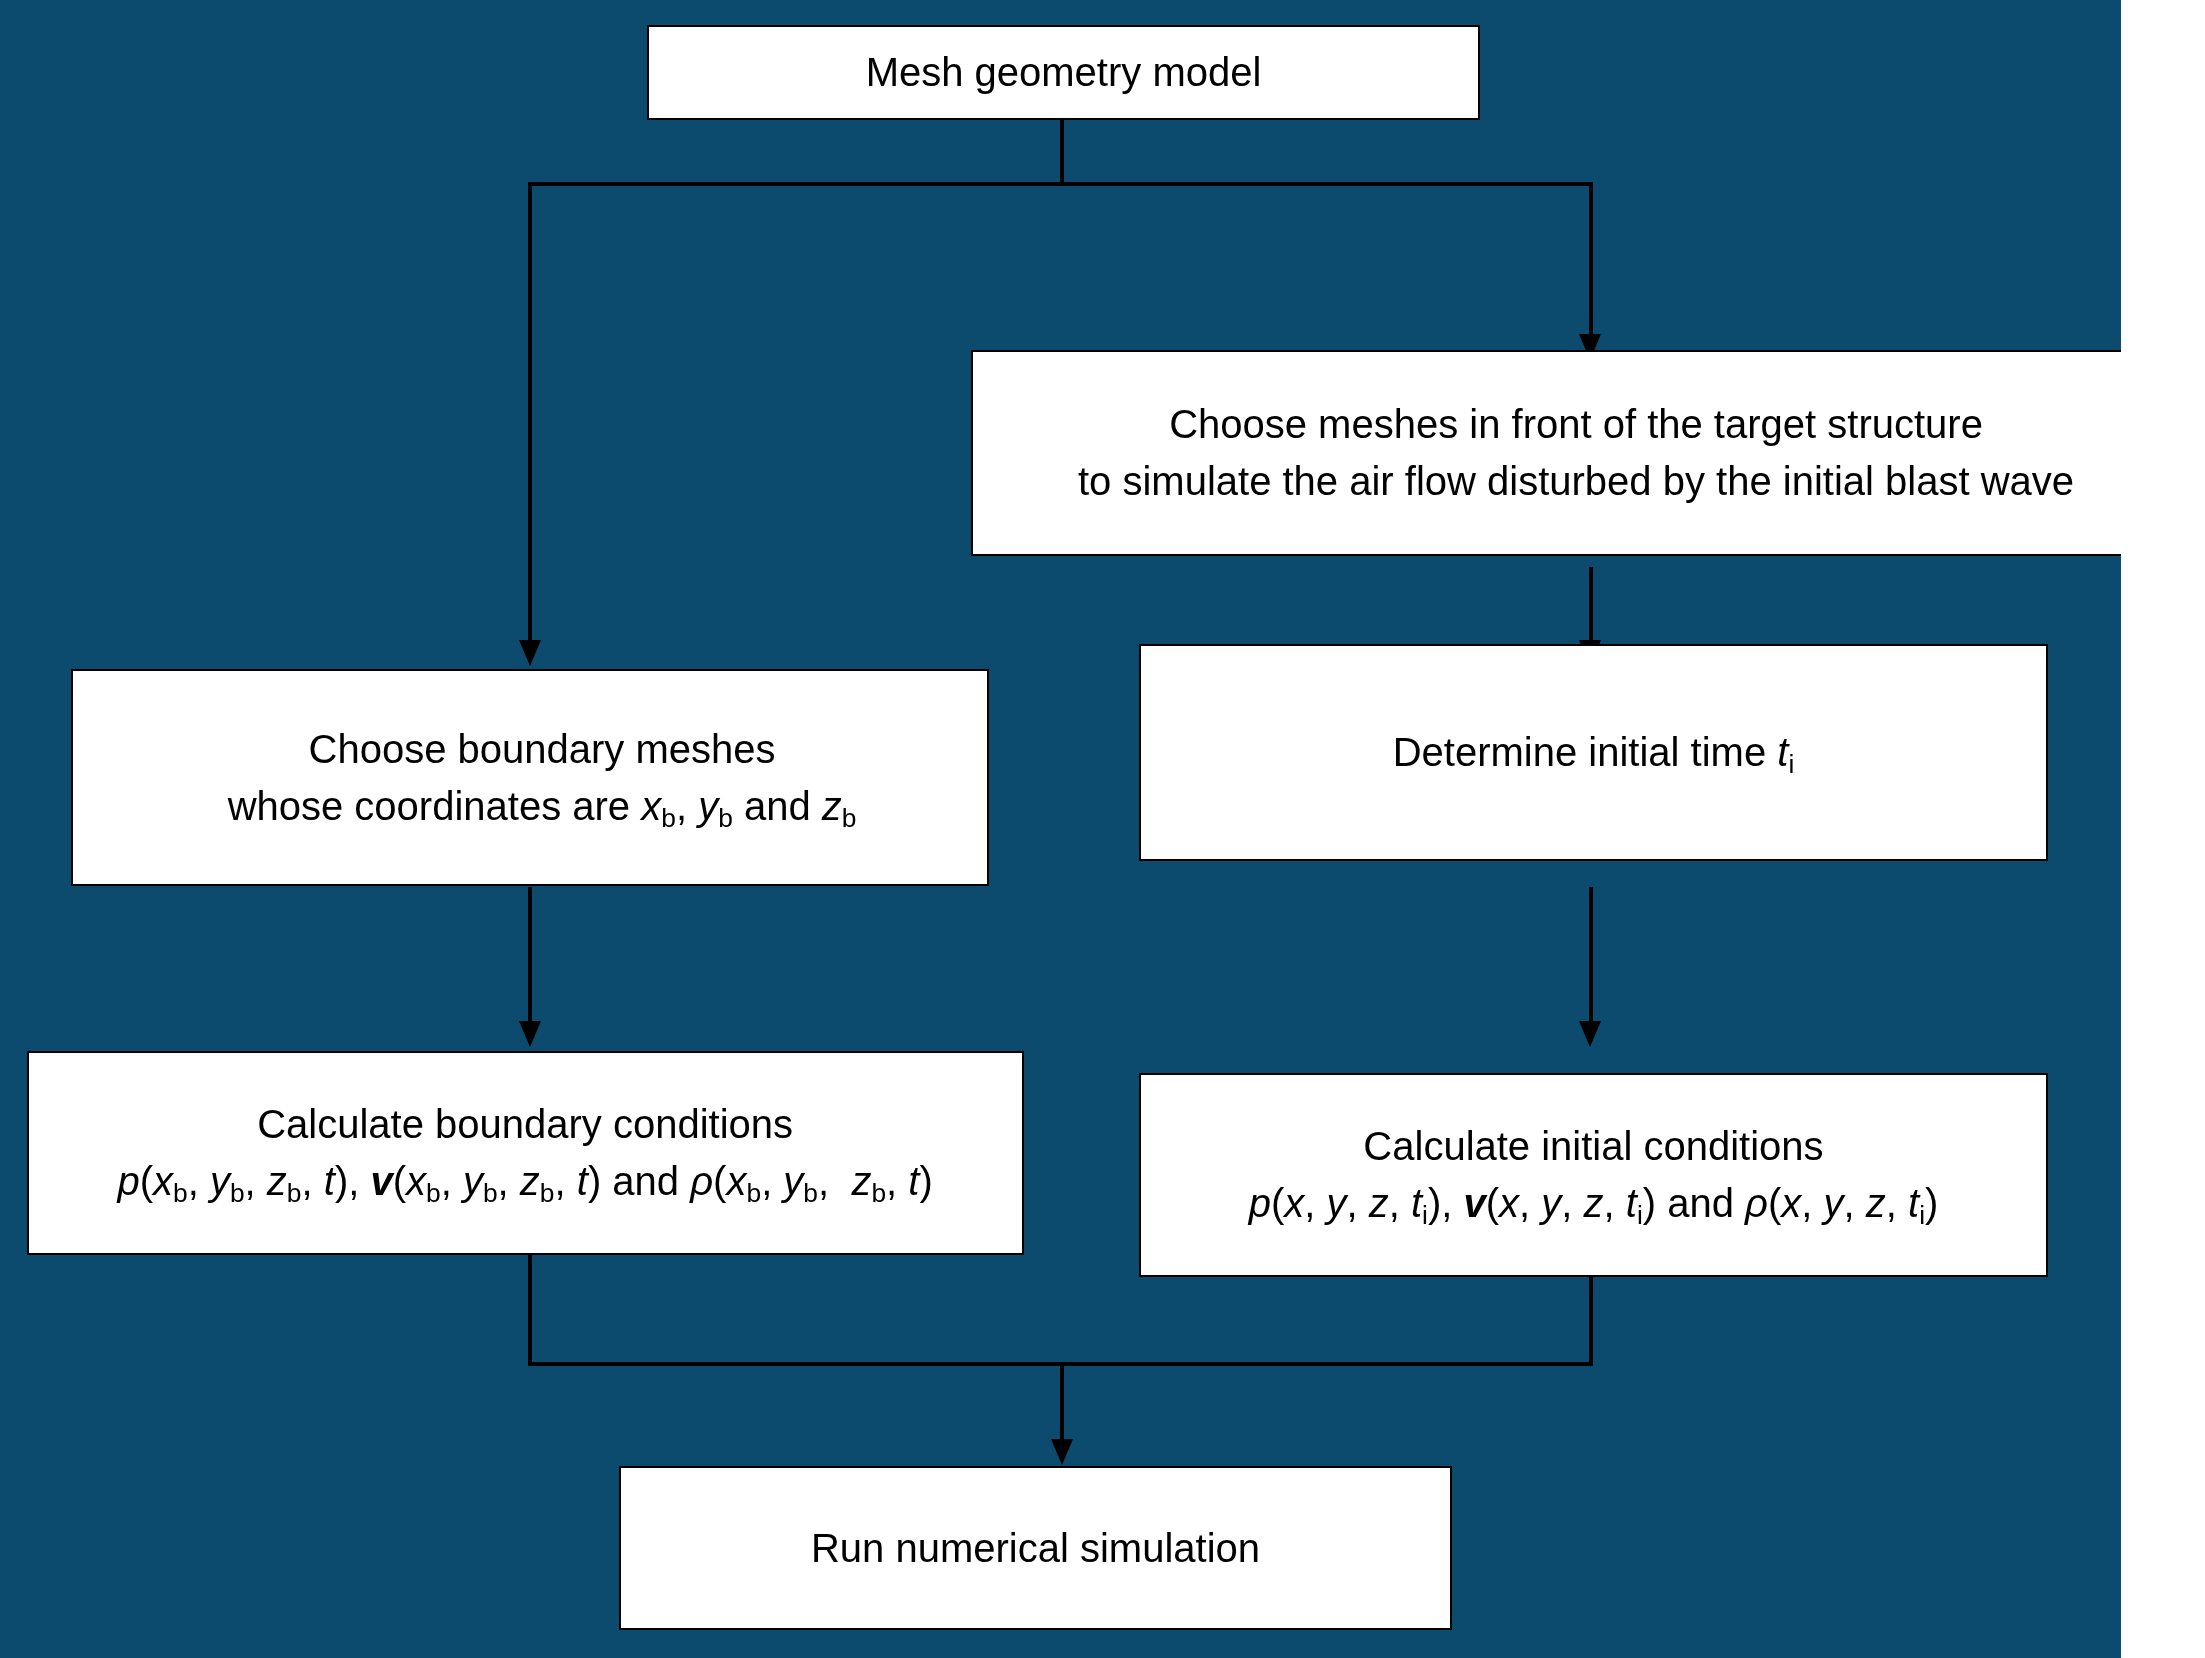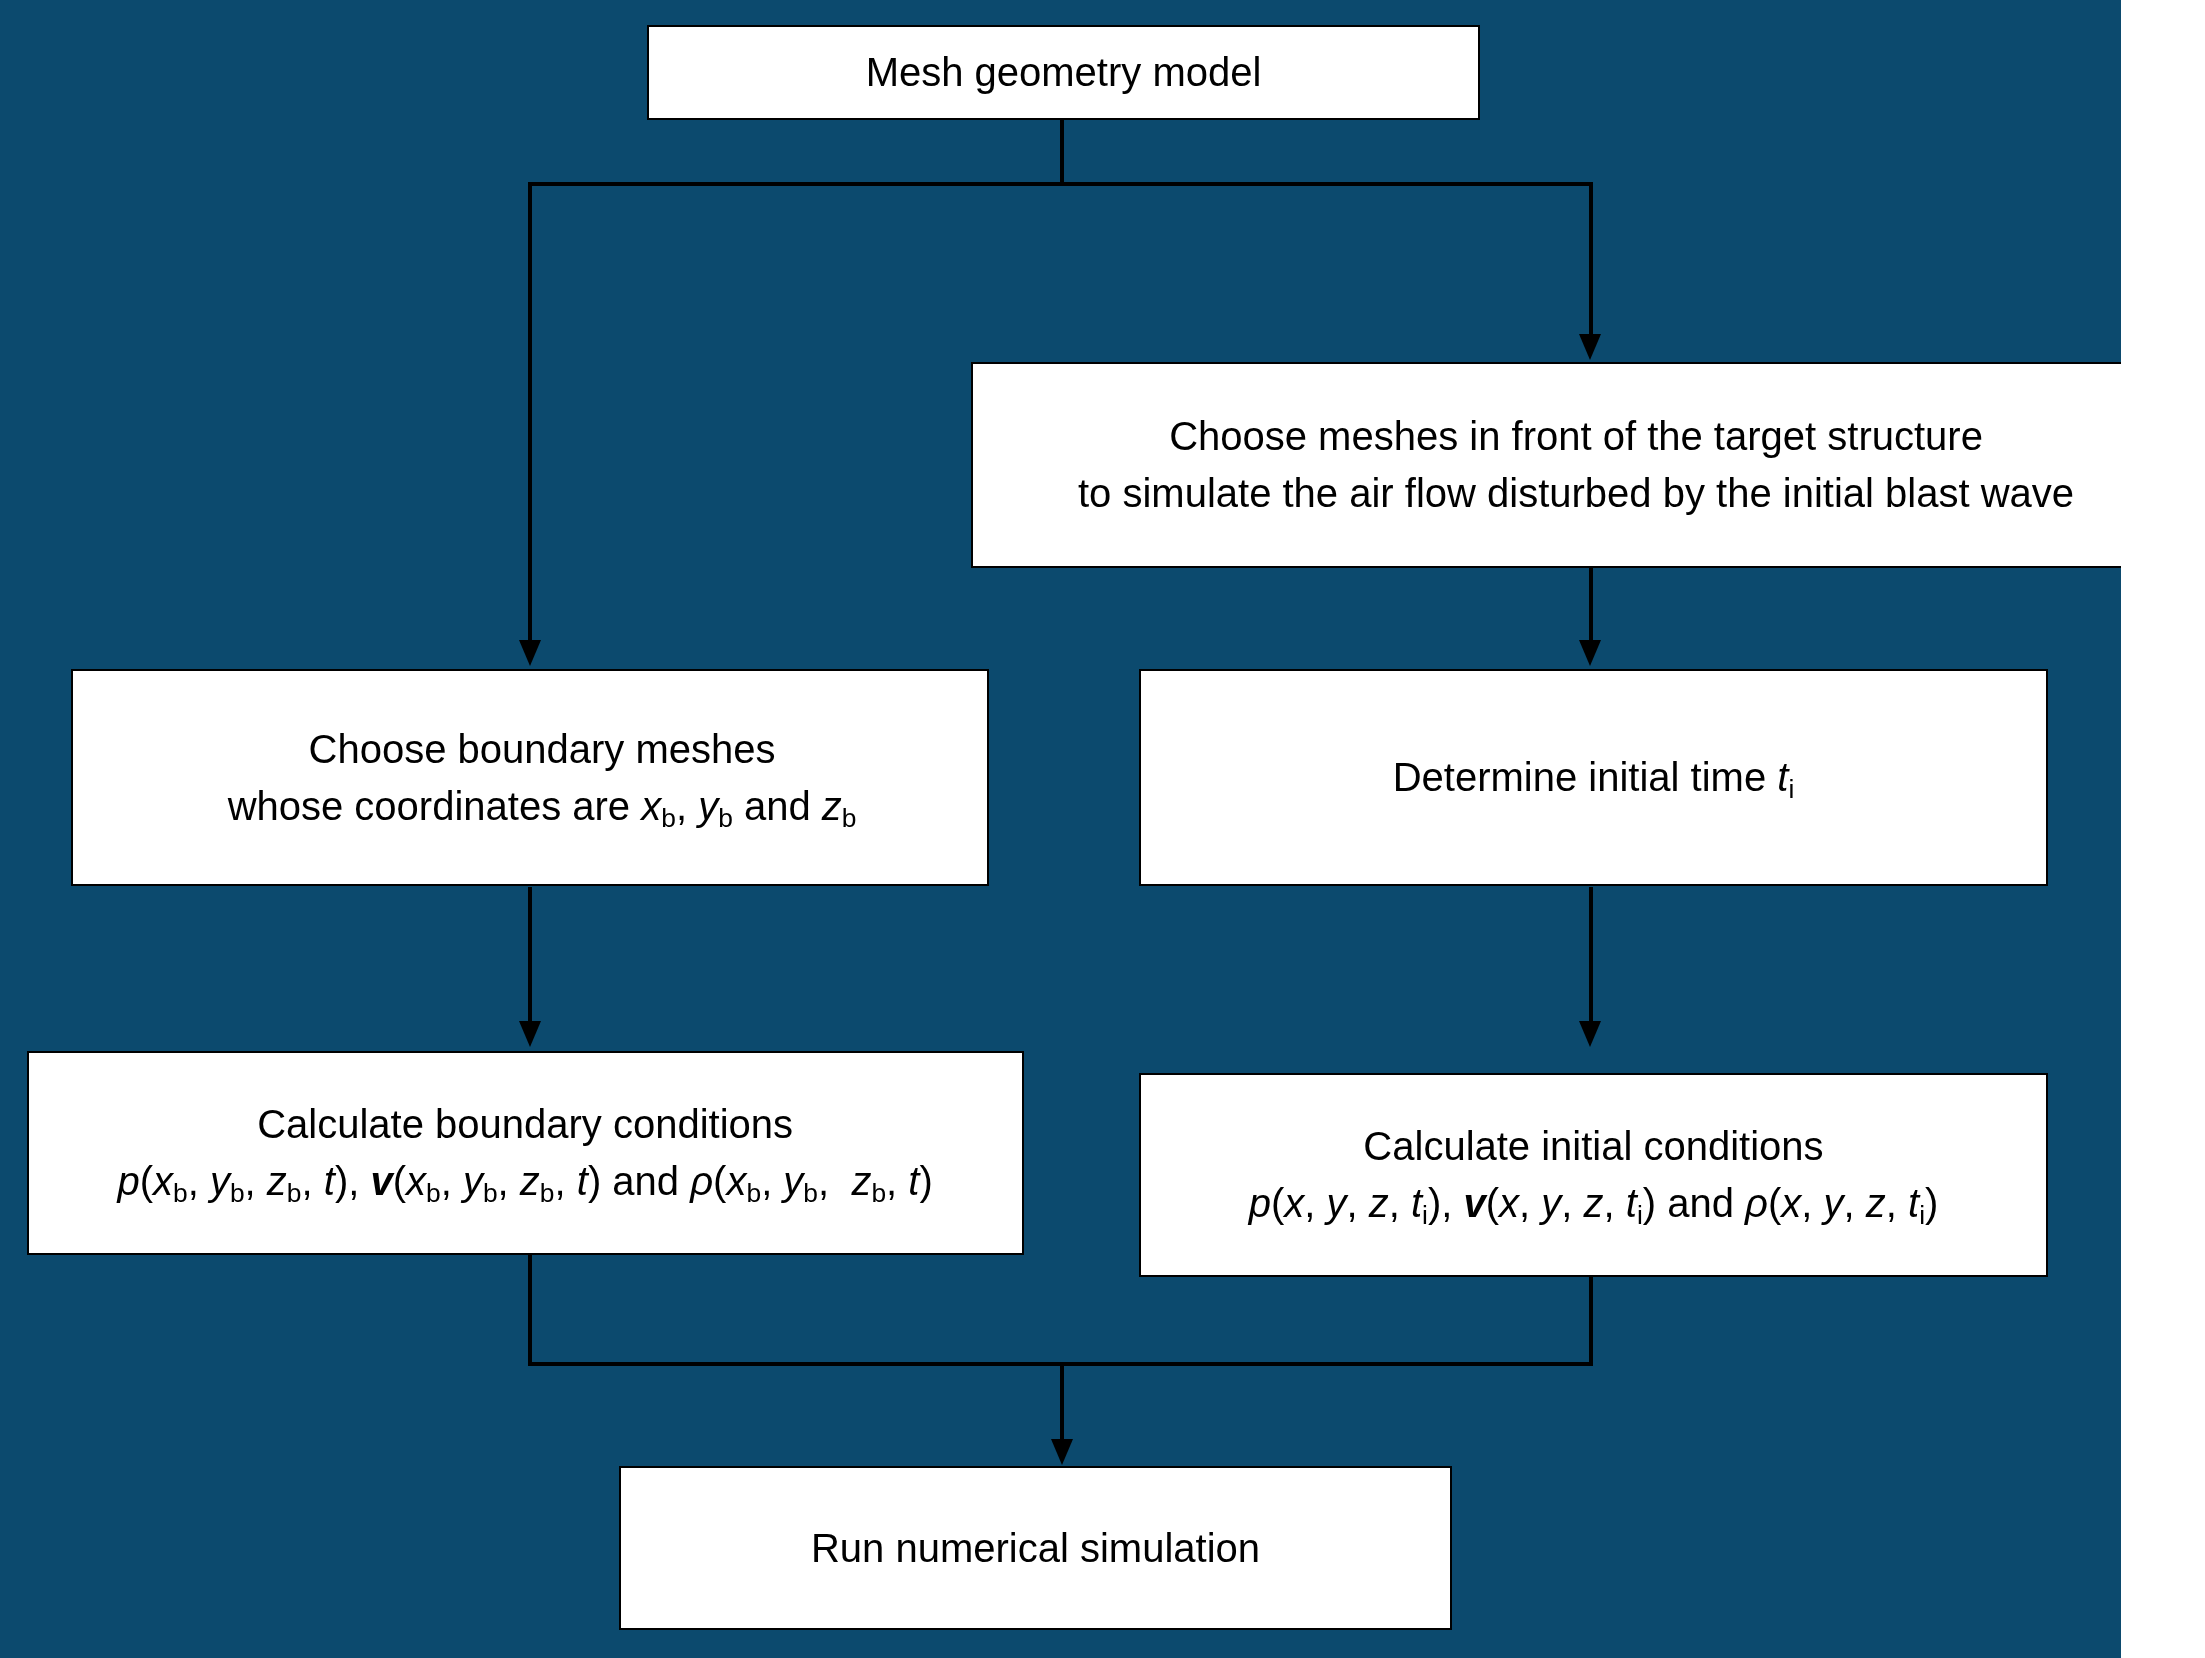--- a/index.html
+++ b/index.html
@@ -82,35 +82,35 @@
 
   <div class="edge" style="left:528px; top:1362px; width:1064px; height:3.5px;"></div>
 
   <div class="edge" style="left:1060px; top:1362px; width:3.5px; height:80px;"></div>
   <div class="arrowhead" style="left:1051px; top:1439px;"></div>
 
   <div class="node" style="left:647px; top:25px; width:833px; height:95px;">
     <span class="txt">Mesh geometry model</span>
   </div>
 
-  <div class="node" style="left:971px; top:362px; width:1210px; height:206px;">
+  <div class="node" style="left:971px; top:350px; width:1210px; height:206px;">
     <div>
       <span class="txt">Choose meshes in front of the target structure</span>
       <span class="line2">to simulate the air flow disturbed by the initial blast wave</span>
     </div>
   </div>
 
   <div class="node" style="left:71px; top:669px; width:918px; height:217px;padding-left:33px;">
     <div>
       <span class="txt">Choose boundary meshes</span>
       <span class="line2">whose coordinates are <i class="v">x</i><sub>b</sub>, <i class="v">y</i><sub>b</sub> and <i class="v">z</i><sub>b</sub></span>
     </div>
   </div>
 
-  <div class="node" style="left:1139px; top:669px; width:909px; height:217px;">
+  <div class="node" style="left:1139px; top:644px; width:909px; height:217px;">
     <span class="txt">Determine initial time <i class="v">t</i><sub>i</sub></span>
   </div>
 
   <div class="node" style="left:26.6px; top:1051px; width:997px; height:204px;">
     <div>
       <span class="txt">Calculate boundary conditions</span>
       <span class="line2"><i class="v">p</i>(<i class="v">x</i><sub>b</sub>, <i class="v">y</i><sub>b</sub>, <i class="v">z</i><sub>b</sub>, <i class="v">t</i>), <b class="vec">v</b>(<i class="v">x</i><sub>b</sub>, <i class="v">y</i><sub>b</sub>, <i class="v">z</i><sub>b</sub>, <i class="v">t</i>) and <i class="v">ρ</i>(<i class="v">x</i><sub>b</sub>, <i class="v">y</i><sub>b</sub>,&nbsp; <i class="v">z</i><sub>b</sub>, <i class="v">t</i>)</span>
     </div>
   </div>
 

